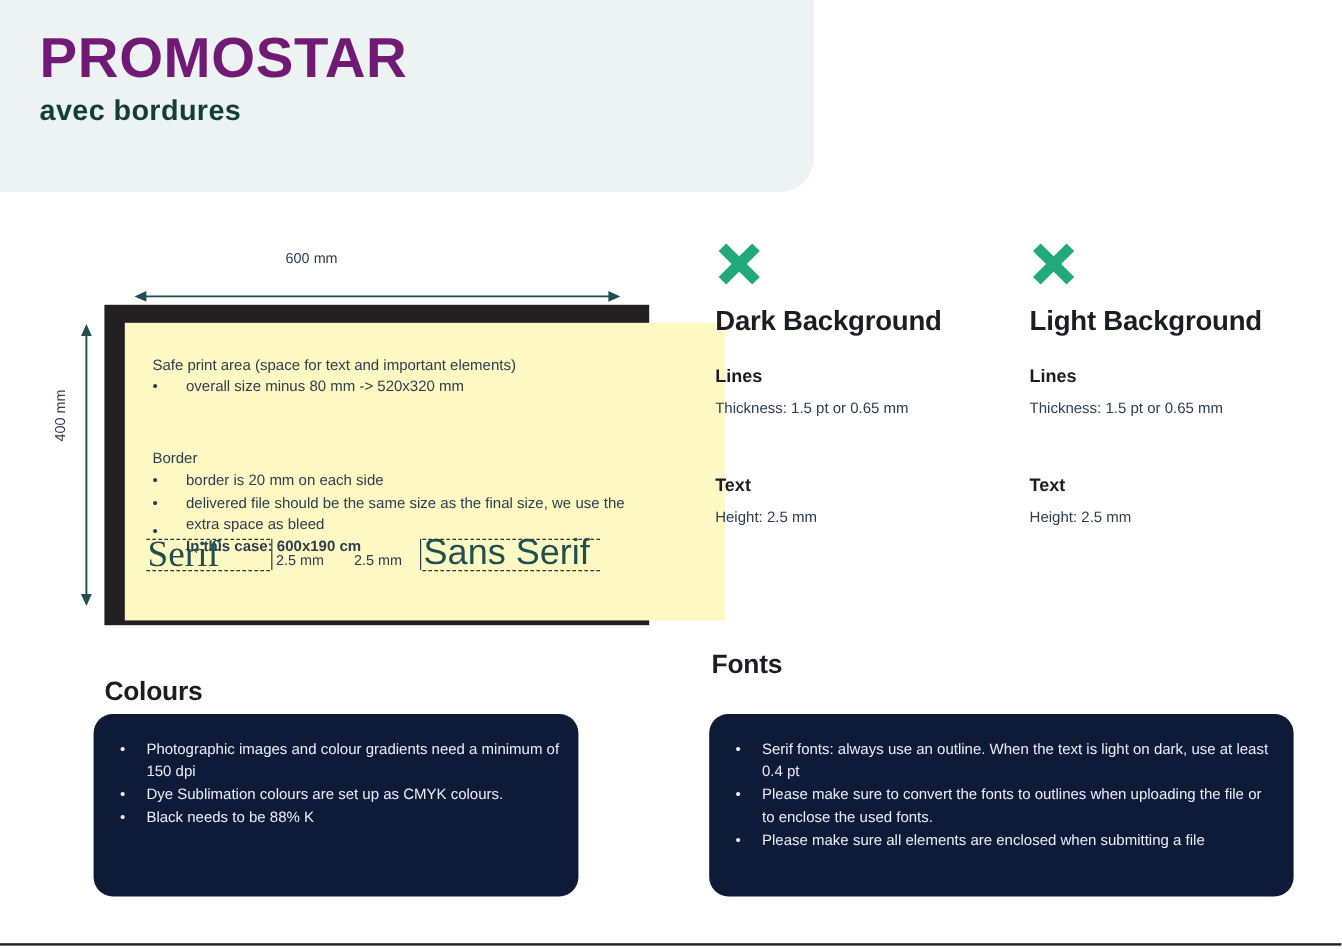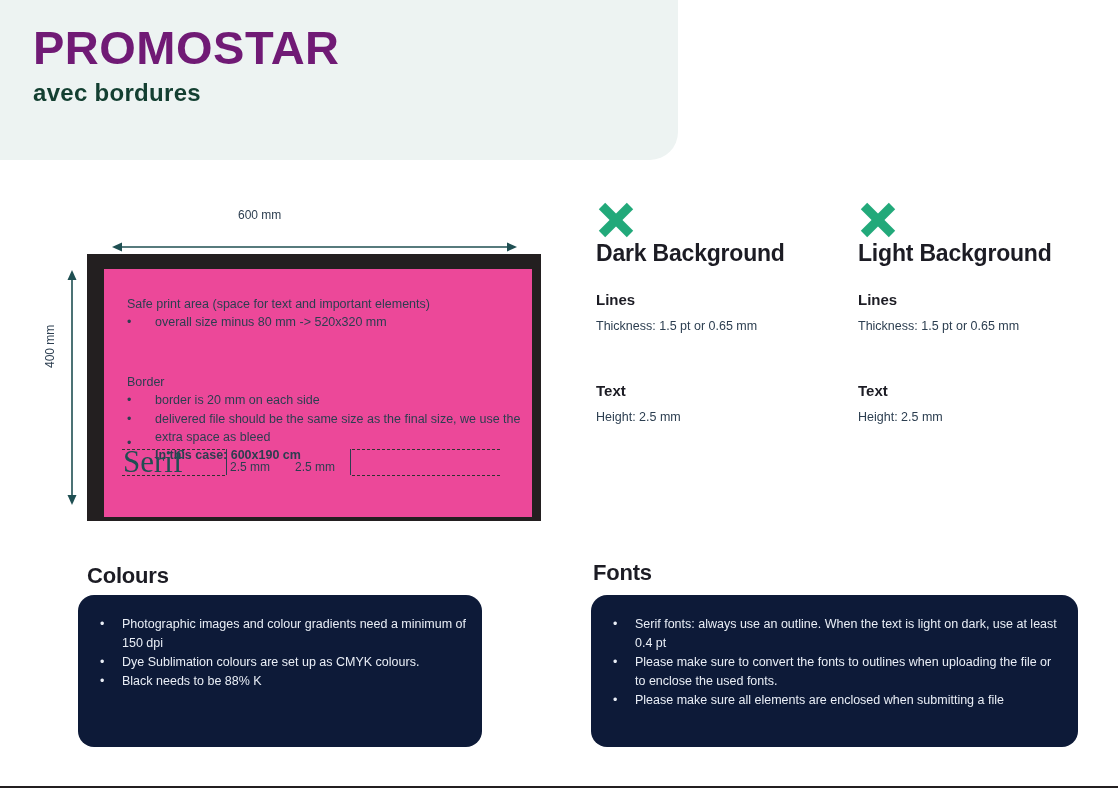--- a/index.html
+++ b/index.html
@@ -88,23 +88,23 @@
     left: 87px;
     top: 254px;
     width: 454px;
     height: 267px;
     background: #231f20;
   }
   .safe-area {
     position: absolute;
     left: 17px;
     top: 15px;
-    width: 428px;
+    width: 500px;
     height: 248px;
-    background: #ec4899;
+    background: #fef9c3;
   }
   .safe-text {
     position: absolute;
     left: 23px;
     top: 26px;
     width: 400px;
     font-size: 12.5px;
     color: #2c3e50;
     line-height: 1.45;
   }
@@ -192,20 +192,21 @@
 
   
   .spec-col { position: absolute; }
   .col-dark  { left: 596px; top: 200px; width: 250px; }
   .col-light { left: 858px; top: 200px; width: 250px; }
   .x-icon { width: 40px; height: 40px; display: block; }
   .col-heading {
     font-size: 23px;
     font-weight: 700;
     color: #1c1c24;
+    margin-top: 14px;
     letter-spacing: -0.2px;
   }
   .sub-heading {
     font-size: 15px;
     font-weight: 700;
     color: #1c1c24;
     margin-top: 24px;
   }
   .sub-value {
     font-size: 12.5px;
@@ -217,21 +218,21 @@
   
   .panel-title {
     position: absolute;
     font-size: 22px;
     font-weight: 700;
     color: #1c1c24;
     letter-spacing: -0.2px;
     text-align: center;
   }
   .pt-colours { left: 87px;  top: 563px; }
-  .pt-fonts   { left: 593px; top: 560px; }
+  .pt-fonts   { left: 593px; top: 541px; }
   .panel {
     position: absolute;
     background: #0d1a38;
     border-radius: 16px;
   }
   .panel-colours { left: 78px;  top: 595px; width: 404px; height: 152px; }
   .panel-fonts   { left: 591px; top: 595px; width: 487px; height: 152px; }
   .panel-list {
     position: absolute;
     left: 22px;
@@ -301,20 +302,21 @@
   <span class="spec-dot">•</span>
   <div class="guide g-serif-top"></div>
   <div class="guide g-serif-bot"></div>
   <div class="spec-serif">Serif</div>
   <div class="tick tick-left"></div>
   <div class="mm-left">2.5 mm</div>
   <div class="mm-right">2.5 mm</div>
   <div class="tick tick-right"></div>
   <div class="guide g-sans-top"></div>
   <div class="guide g-sans-bot"></div>
+  <div class="spec-sans">Sans Serif</div>
 </div>
 
 <div class="spec-col col-dark">
   <svg class="x-icon" viewBox="0 0 40 40">
     <g stroke="#22a97a" stroke-width="9" stroke-linecap="butt">
       <line x1="6" y1="6" x2="34" y2="34"></line>
       <line x1="34" y1="6" x2="6" y2="34"></line>
     </g>
   </svg>
   <div class="col-heading">Dark Background</div>

